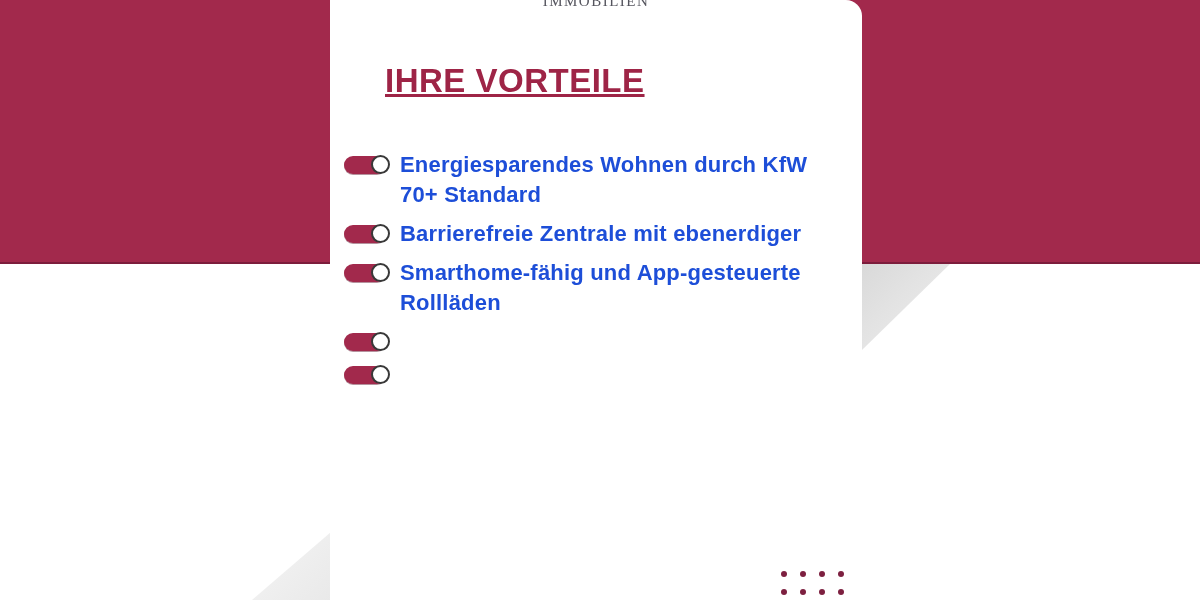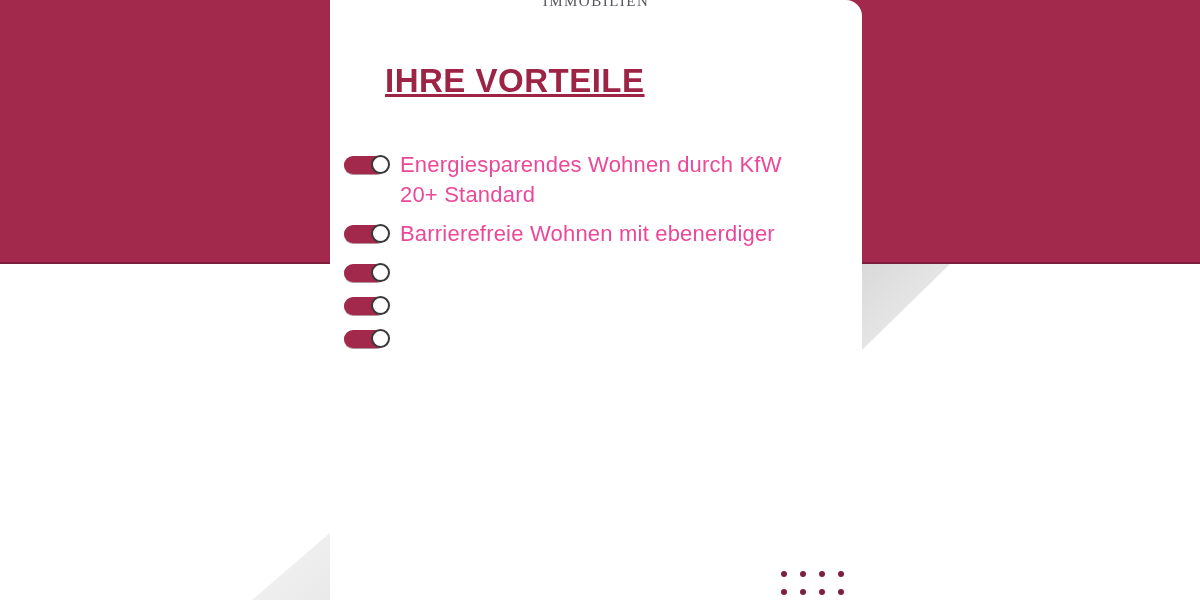--- a/index.html
+++ b/index.html
@@ -108,21 +108,22 @@
     right: -4px; top: -1px;
     width: 15px; height: 15px;
     background: #ffffff;
     border: 2px solid #383838;
     border-radius: 50%;
   }
   .benefit-text {
     font-size: 22px;
     line-height: 30px;
     letter-spacing: 0.2px;
-    color: #ec4899;
+    color: #1d4ed8;
+    font-weight: bold;
   }
   .benefit-text .line { display: block; }
 
   
   .dots {
     position: absolute;
     left: 451px; top: 571px;
     display: grid;
     grid-template-columns: repeat(4, 6px);
     grid-auto-rows: 6px;
@@ -148,34 +149,38 @@
   <div class="card">
     <div class="logo">IMMOBILIEN</div>
     <h1 class="heading">IHRE VORTEILE</h1>
     <div class="benefits" id="benefits-list">
         <div class="benefit">
           <span class="toggle">
             <span class="knob"></span>
           </span>
           <span class="benefit-text">
             <span class="line">Energiesparendes Wohnen durch KfW</span>
-            <span class="line">20+ Standard</span>
+            <span class="line">70+ Standard</span>
           </span>
         </div>
         <div class="benefit">
           <span class="toggle">
             <span class="knob"></span>
           </span>
           <span class="benefit-text">
-            <span class="line">Barrierefreie Wohnen mit ebenerdiger</span>
-          </span>
-        </div>
-        <div class="benefit">
-          <span class="toggle">
-            <span class="knob"></span>
+            <span class="line">Barrierefreie Zentrale mit ebenerdiger</span>
+          </span>
+        </div>
+        <div class="benefit">
+          <span class="toggle">
+            <span class="knob"></span>
+          </span>
+          <span class="benefit-text">
+            <span class="line">Smarthome-fähig und App-gesteuerte</span>
+            <span class="line">Rollläden</span>
           </span>
         </div>
         <div class="benefit">
           <span class="toggle">
             <span class="knob"></span>
           </span>
         </div>
         <div class="benefit">
           <span class="toggle">
             <span class="knob"></span>

